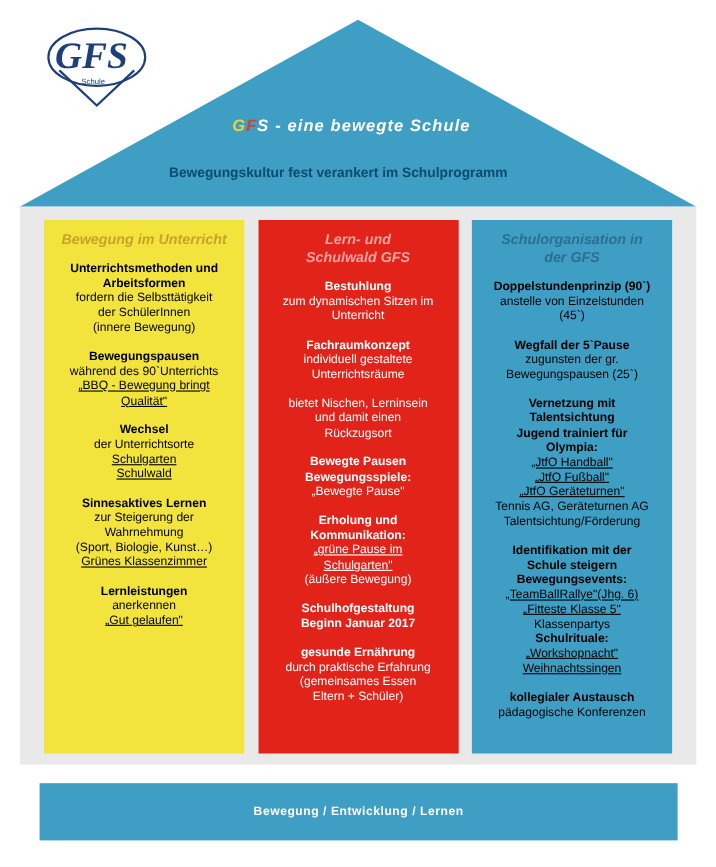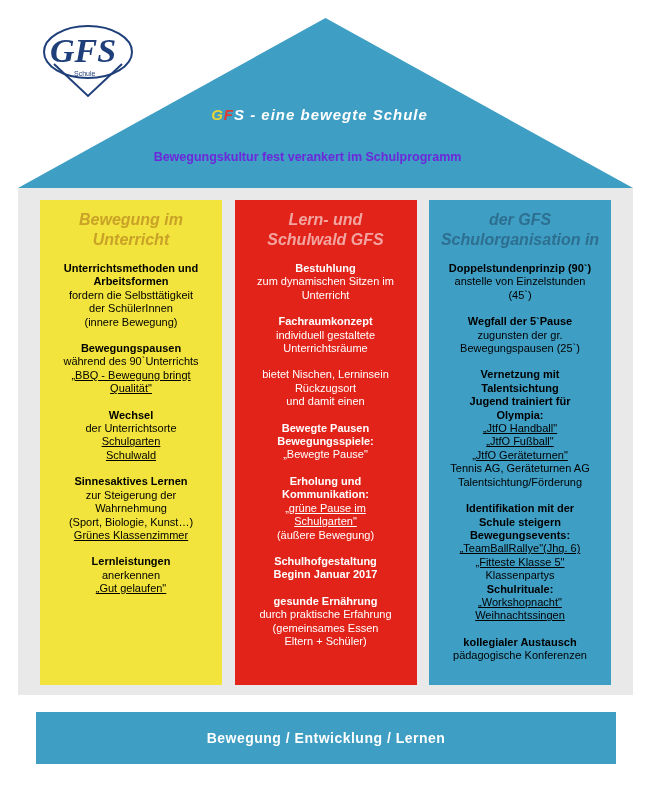--- a/index.html
+++ b/index.html
@@ -49,21 +49,21 @@
   .roof-title .s { color: #ffffff; }
 
   .roof-sub {
     position: absolute;
     left: 0;
     top: 150px;
     width: 615px;
     text-align: center;
     font-size: 12.5px;
     font-weight: bold;
-    color: #6d28d9;
+    color: #0c4a6e;
   }
 
   
   .logo {
     position: absolute;
     left: 40px;
     top: 18px;
     width: 96px;
     height: 80px;
   }
@@ -99,21 +99,21 @@
     color: #000;
     font-size: 11px;
     line-height: 1.22;
     overflow: hidden;
   }
   .col.yellow { background: #f2e43c; }
   .col.red { background: #e2231a; color: #ffffff; }
   .col.blue { background: #3e9ec4; color: #000000; }
 
   .col-head {
-    font-size: 16px;
+    font-size: 13px;
     font-weight: bold;
     font-style: italic;
     line-height: 1.25;
     margin-bottom: 12px;
   }
   .col.yellow .col-head { color: #c9a227; }
   .col.red .col-head { color: #f2a5a0; }
   .col.blue .col-head { color: #2d6f90; }
 
   .blk { margin-bottom: 13px; }
@@ -128,21 +128,21 @@
     left: 36px;
     top: 712px;
     width: 580px;
     height: 52px;
     background: #3e9ec4;
     display: flex;
     align-items: center;
     justify-content: center;
   }
   .footer-text {
-    font-size: 14px;
+    font-size: 11px;
     font-weight: bold;
     color: #ffffff;
     letter-spacing: 0.5px;
   }
 </style>
 </head>
 <body>
 
 <div class="page">
 
@@ -219,22 +219,22 @@
             <span class="line ">zum dynamischen Sitzen im</span>
             <span class="line ">Unterricht</span>
           </div>
           <div class="blk">
             <span class="line b">Fachraumkonzept</span>
             <span class="line ">individuell gestaltete</span>
             <span class="line ">Unterrichtsräume</span>
           </div>
           <div class="blk">
             <span class="line ">bietet Nischen, Lerninsein</span>
+            <span class="line ">und damit einen</span>
             <span class="line ">Rückzugsort</span>
-            <span class="line ">und damit einen</span>
           </div>
           <div class="blk">
             <span class="line b">Bewegte Pausen</span>
             <span class="line b">Bewegungsspiele:</span>
             <span class="line ">„Bewegte Pause"</span>
           </div>
           <div class="blk">
             <span class="line b">Erholung und</span>
             <span class="line b">Kommunikation:</span>
             <span class="line iu">„grüne Pause im</span>
@@ -248,22 +248,22 @@
           <div class="blk">
             <span class="line b">gesunde Ernährung</span>
             <span class="line ">durch praktische Erfahrung</span>
             <span class="line ">(gemeinsames Essen</span>
             <span class="line ">Eltern + Schüler)</span>
           </div>
         </div>
     </div>
     <div class="col blue">
       <div class="col-head">
+          <span class="line">Schulorganisation in</span>
           <span class="line">der GFS</span>
-          <span class="line">Schulorganisation in</span>
         </div>
       <div class="col-body">
           <div class="blk">
             <span class="line b">Doppelstundenprinzip (90`)</span>
             <span class="line ">anstelle von Einzelstunden</span>
             <span class="line ">(45`)</span>
           </div>
           <div class="blk">
             <span class="line b">Wegfall der 5`Pause</span>
             <span class="line ">zugunsten der gr.</span>

